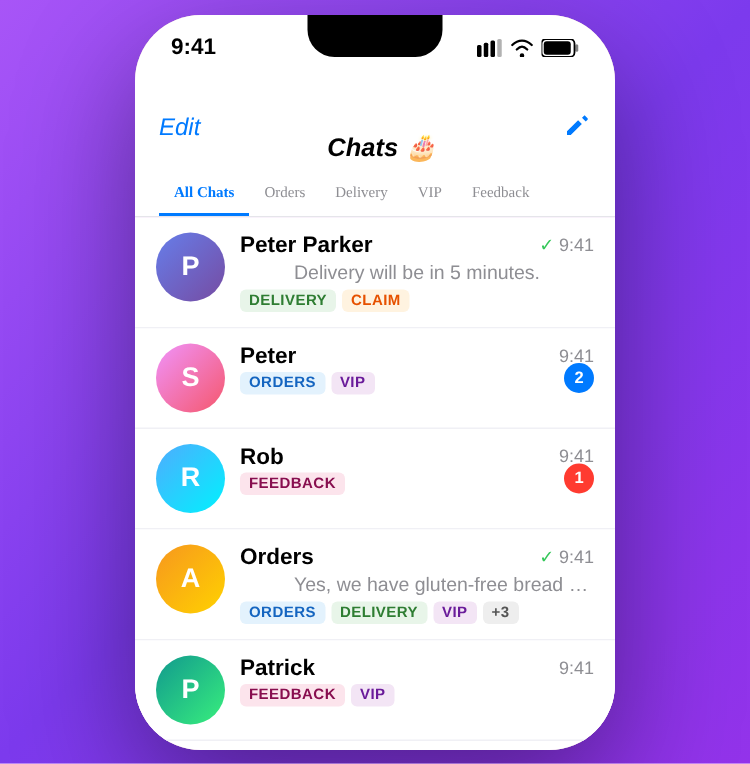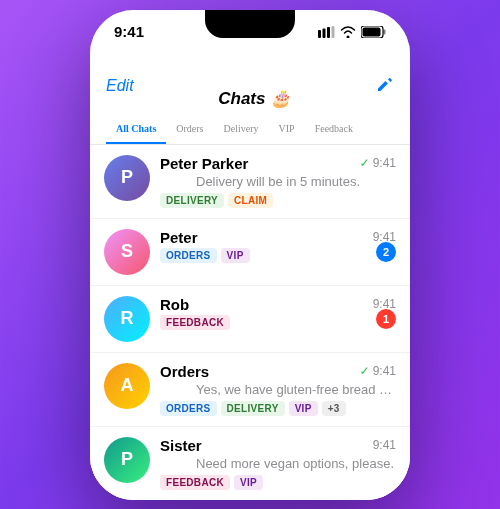--- a/index.html
+++ b/index.html
@@ -359,24 +359,23 @@
             <span class="tag tag-vip">VIP</span>
             <span class="tag tag-more">+3</span>
           </div>
         </div>
       </div>
 
       <div class="chat-item">
         <div class="avatar av-patrick">P</div>
         <div class="chat-content">
           <div class="chat-header">
-            <span class="chat-name">Sister</span>
+            <span class="chat-name">Patrick</span>
             <span class="chat-time">9:41</span>
           </div>
-          <div class="chat-preview">Need more vegan options, please.</div>
           <div class="tags">
             <span class="tag tag-feedback">FEEDBACK</span>
             <span class="tag tag-vip">VIP</span>
           </div>
         </div>
       </div>
 
     </div>
   </div>
 </div>

